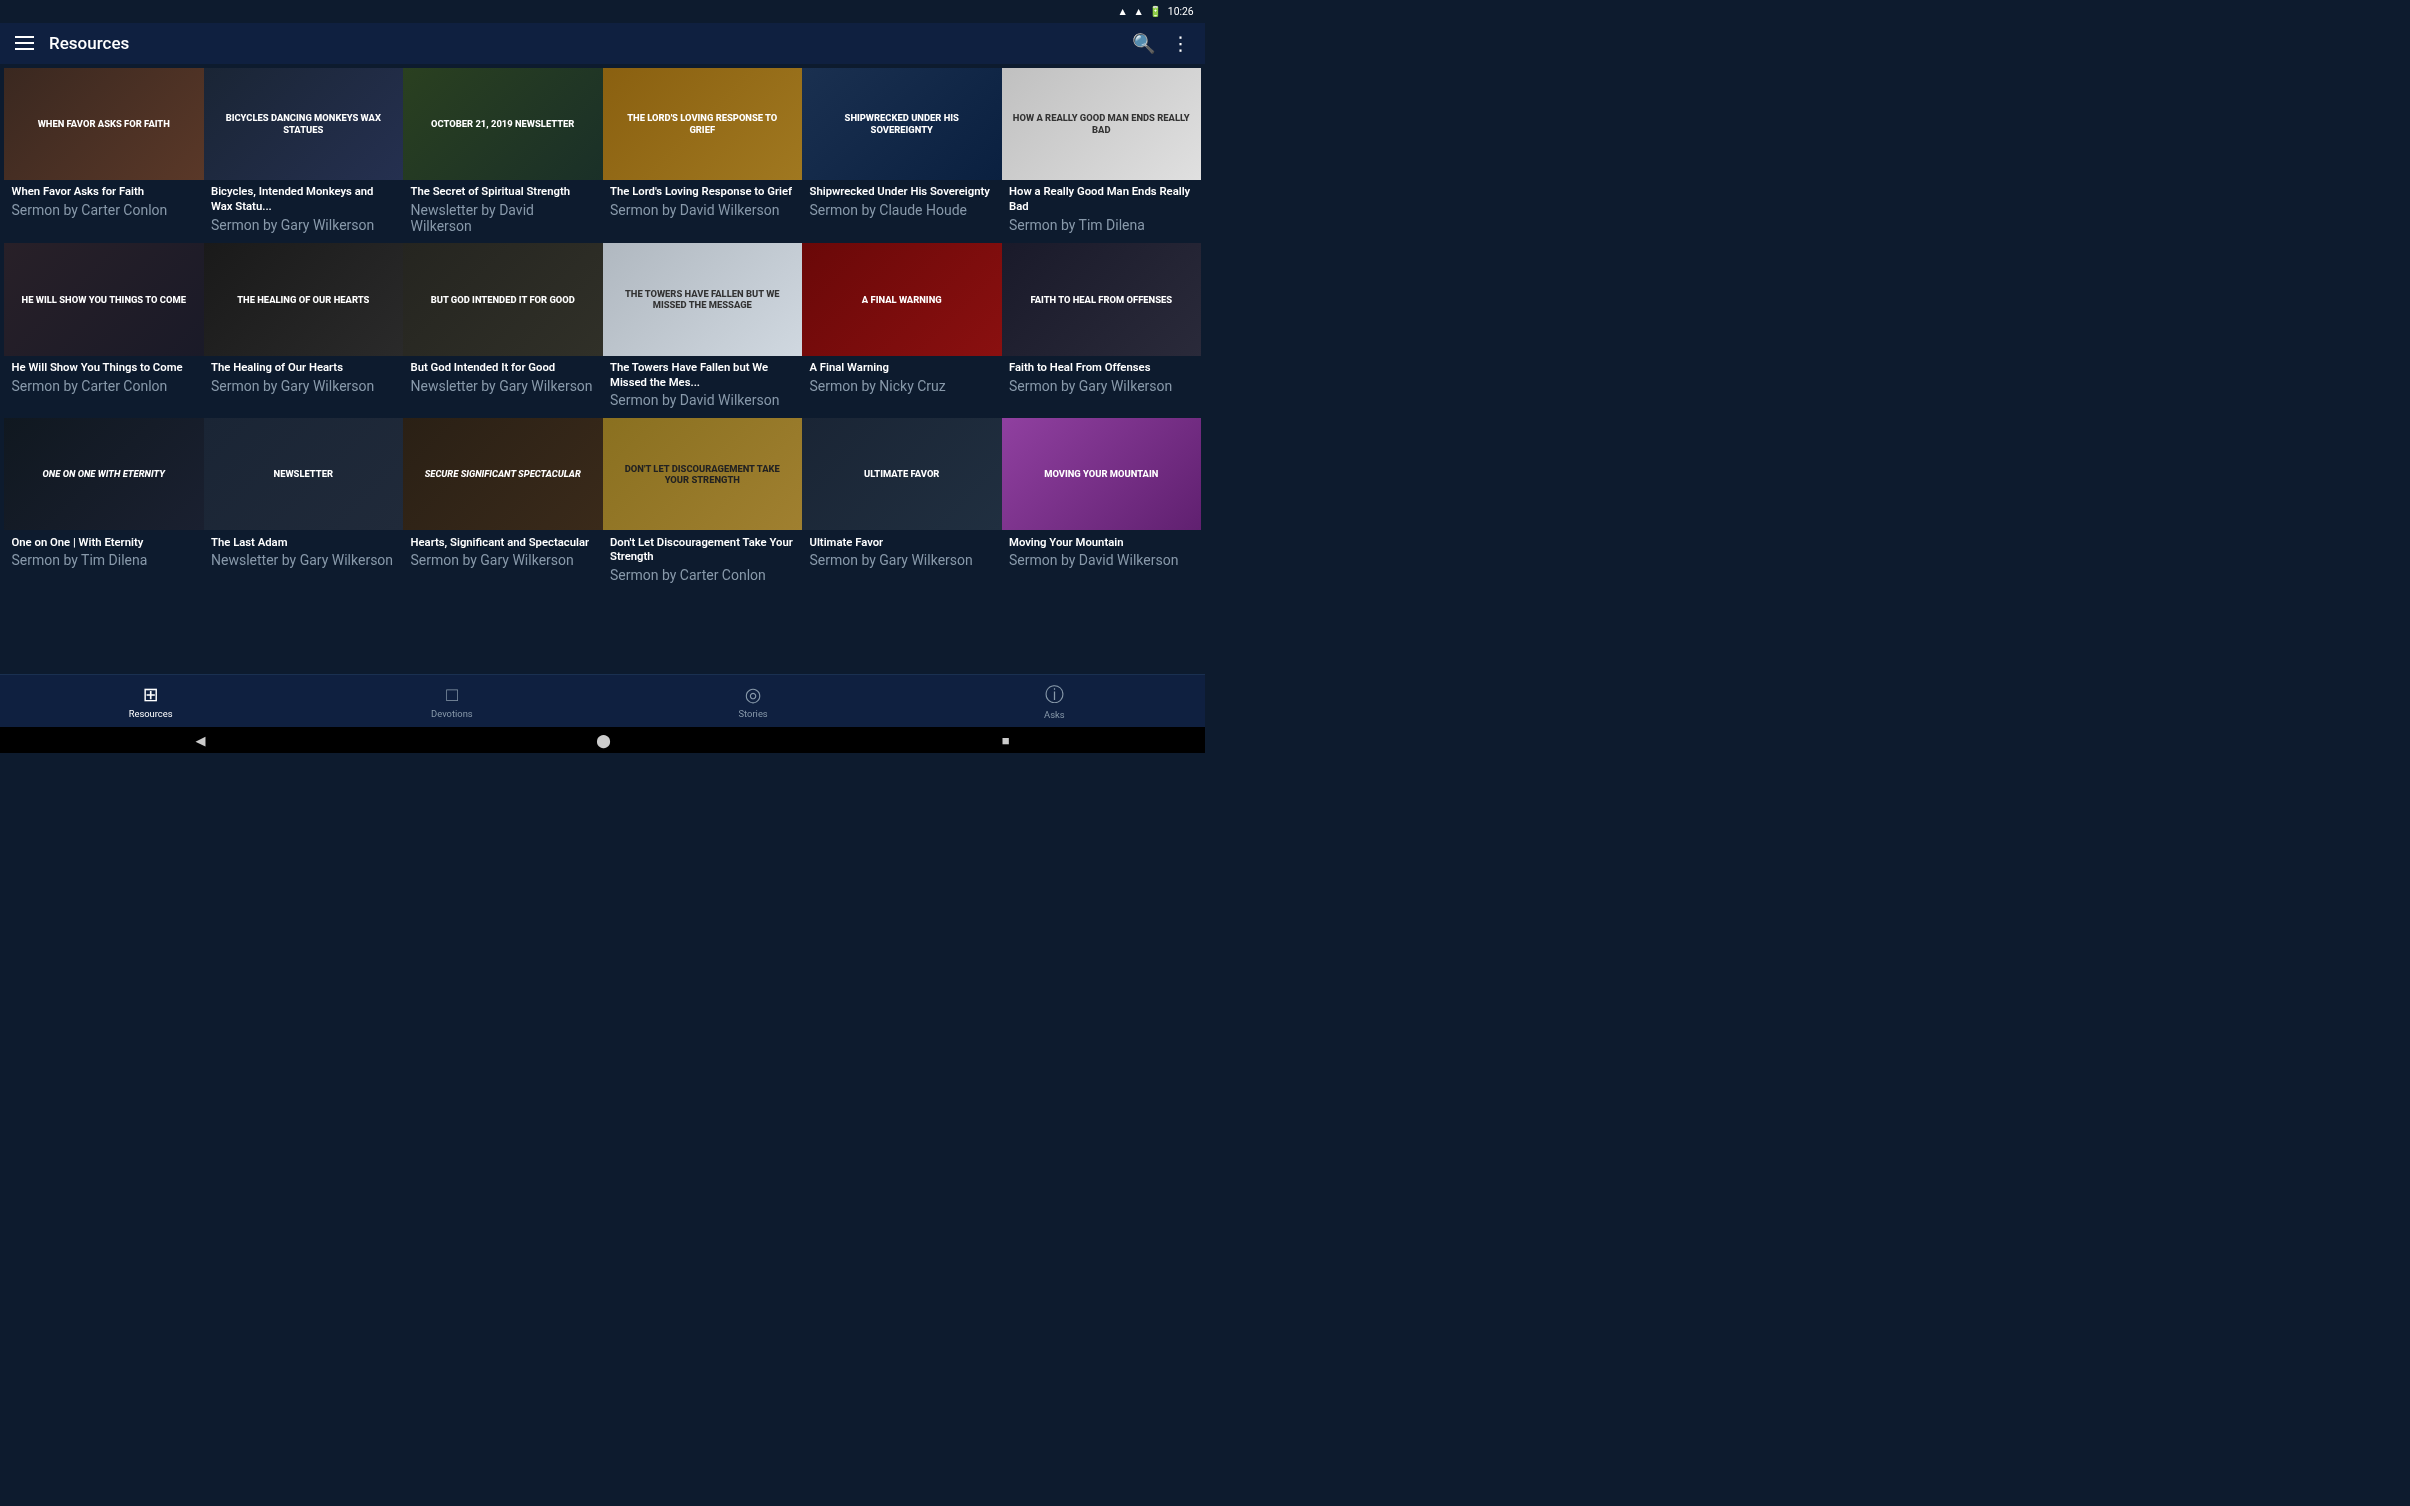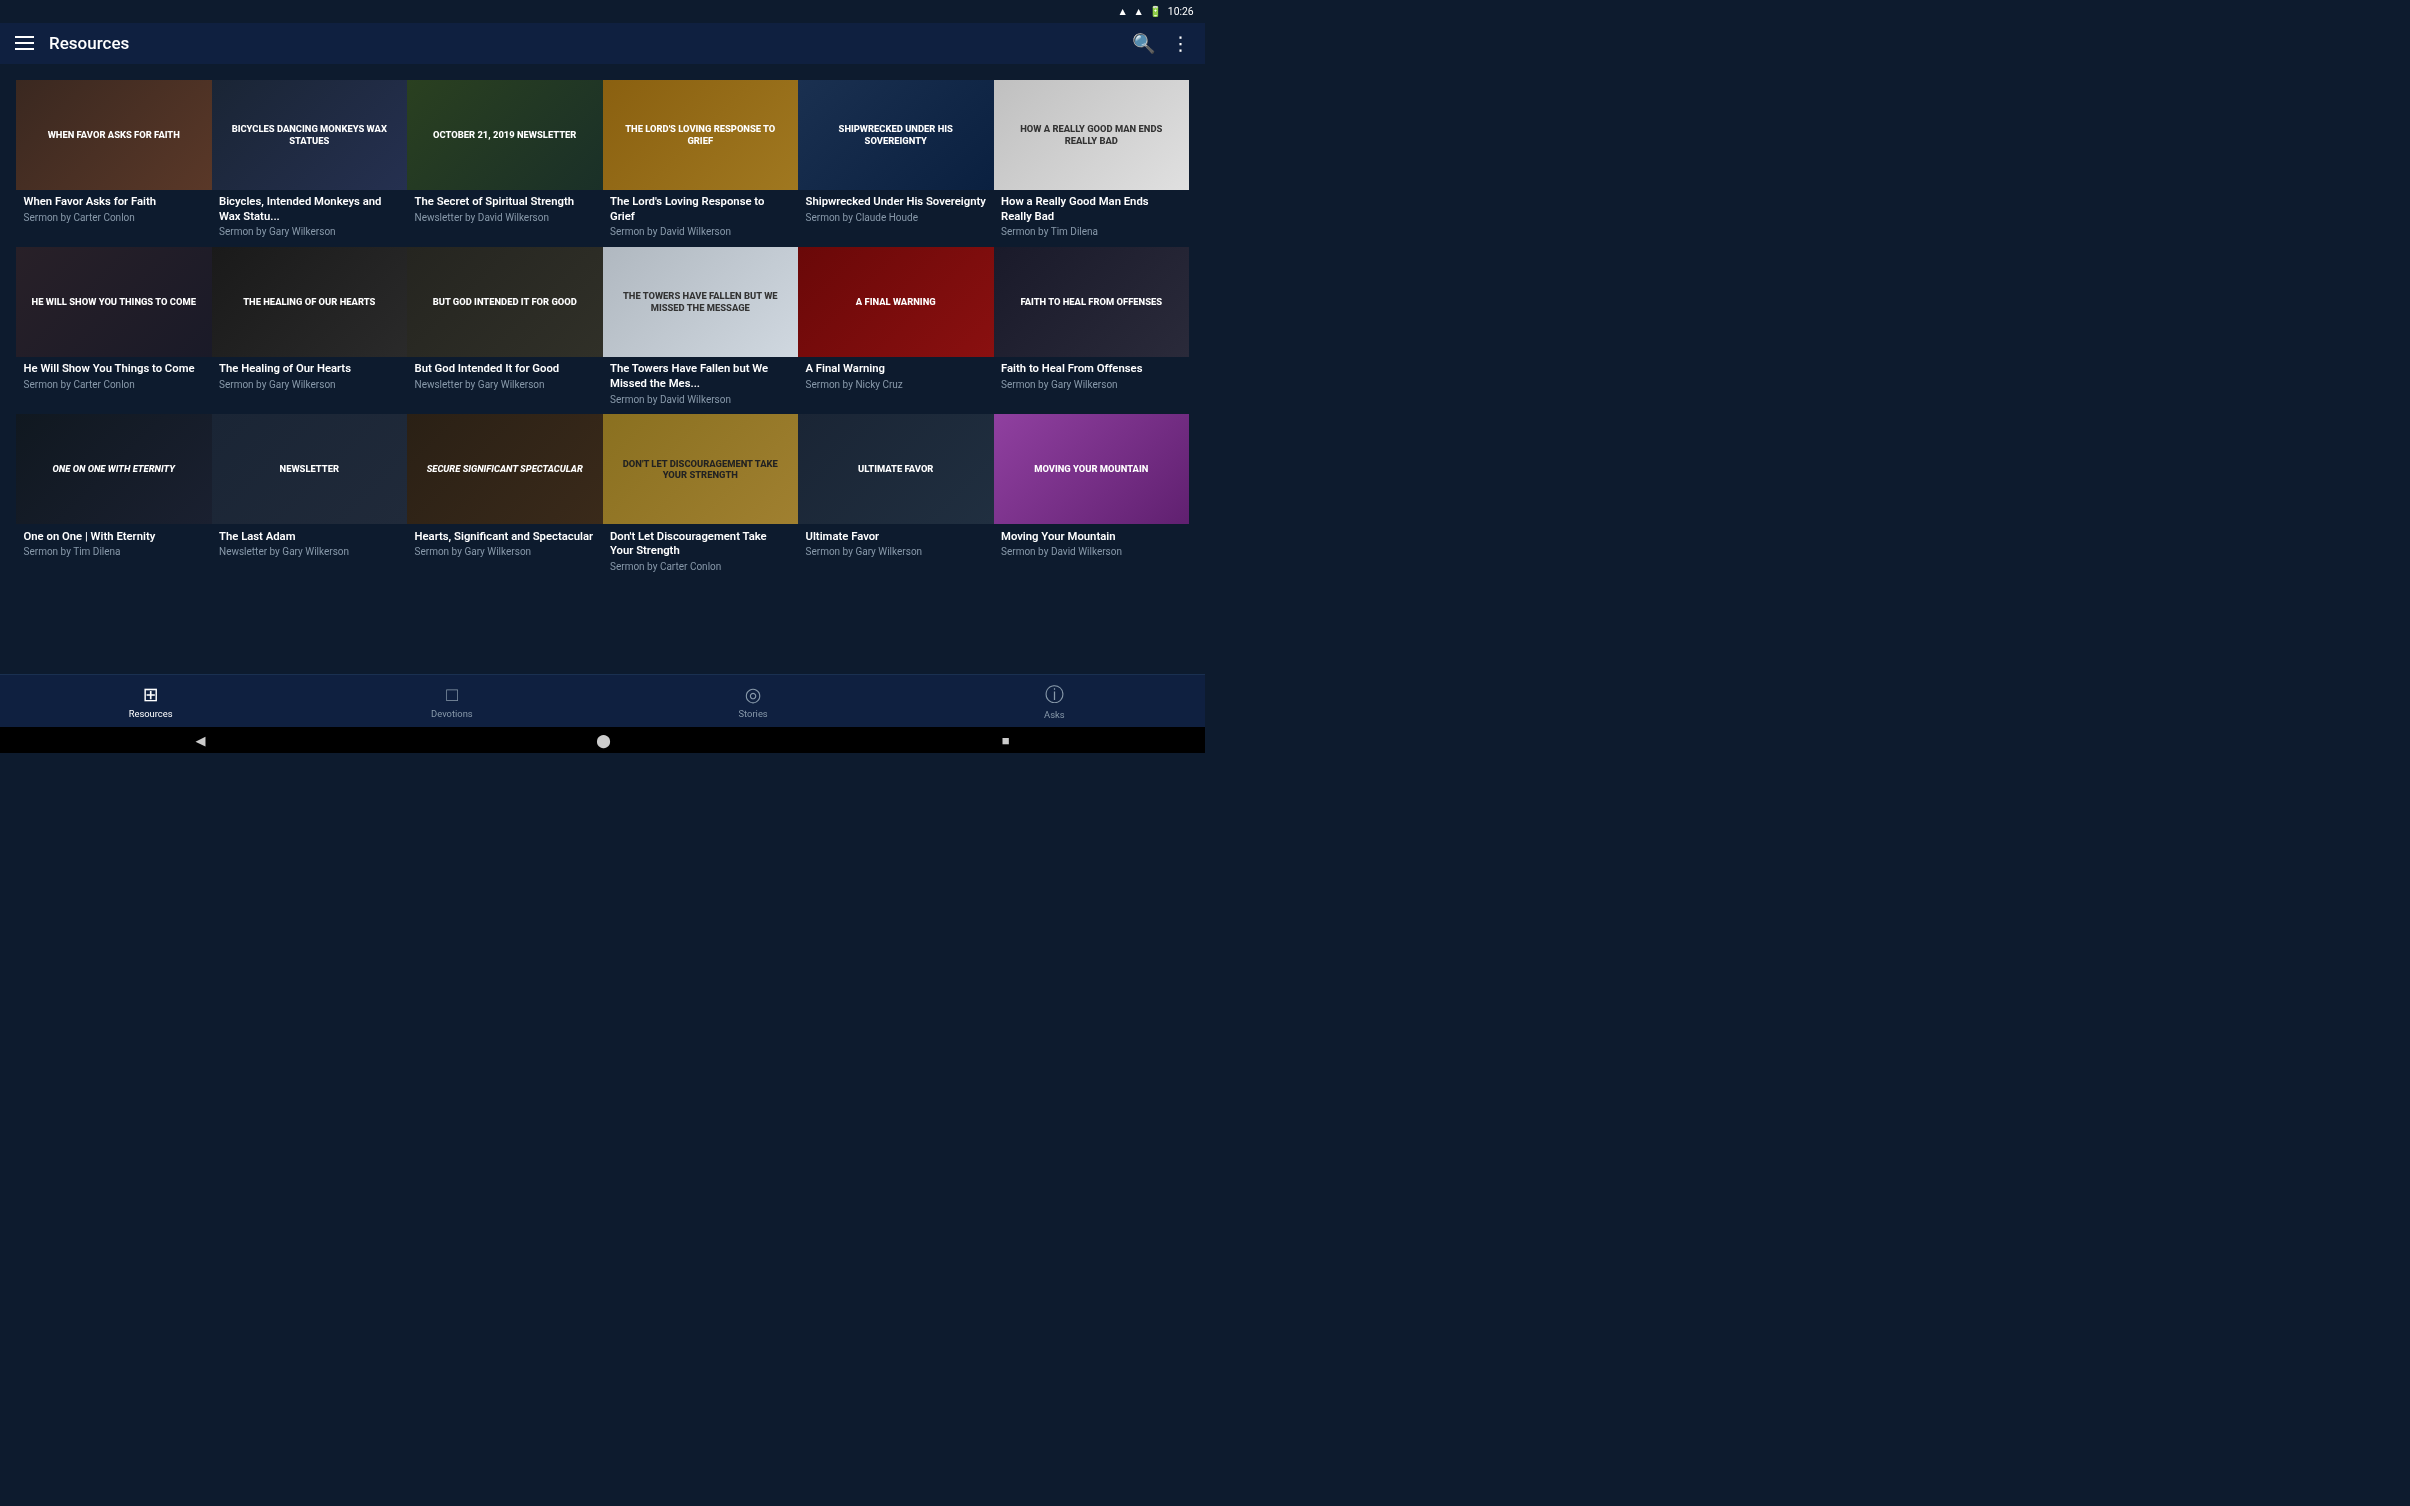--- a/index.html
+++ b/index.html
@@ -63,21 +63,21 @@
     .nav-icon {
       color: #fff;
       font-size: 19px;
       cursor: pointer;
     }
 
     
     .grid-container {
       height: calc(753px - 22.6px - 41px - 53px);
       overflow-y: auto;
-      padding: 16px;
+      padding: 4px;
     }
     .grid {
       display: grid;
       grid-template-columns: repeat(6, 1fr);
       gap: 0;
     }
     .card {
       display: flex;
       flex-direction: column;
       cursor: pointer;
@@ -109,21 +109,21 @@
       background: #0d1b2e;
     }
     .card-title {
       font-size: 11.3px;
       font-weight: 600;
       color: #fff;
       line-height: 1.3;
       margin-bottom: 1.9px;
     }
     .card-subtitle {
-      font-size: 10px;
+      font-size: 14px;
       color: #8899aa;
     }
 
     .thumb-text {
       font-size: 9.4px;
       font-weight: 800;
       text-align: center;
       text-transform: uppercase;
       line-height: 1.2;
       padding: 3.8px;

